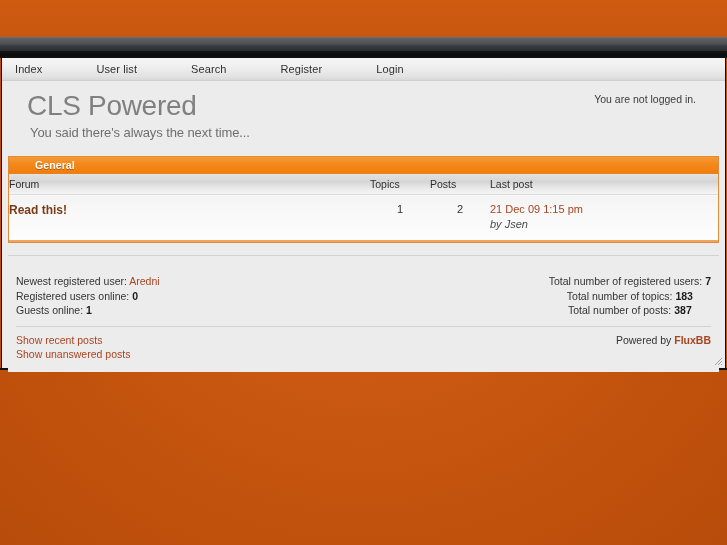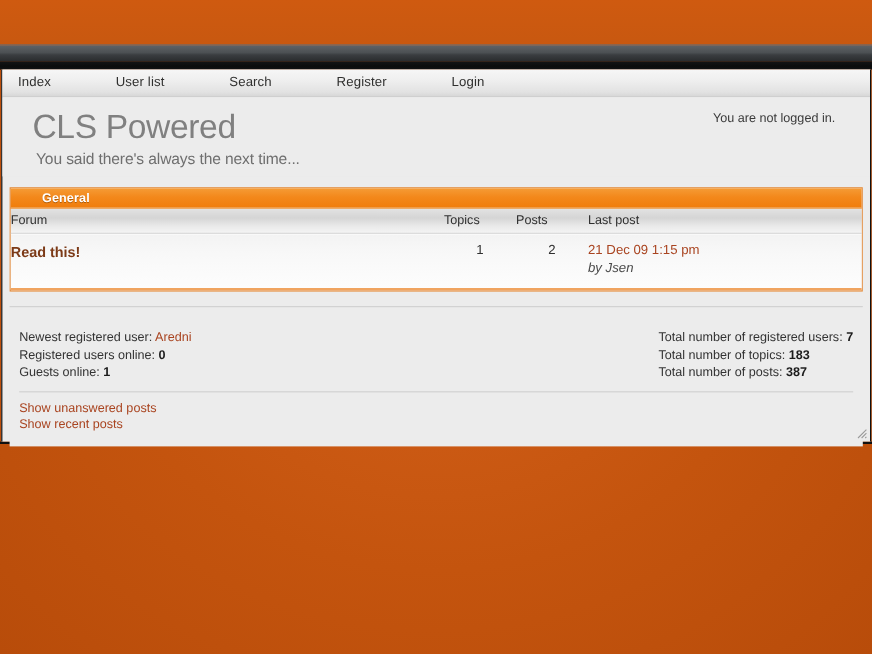--- a/index.html
+++ b/index.html
@@ -179,21 +179,21 @@
     background: #ececec;
     border-top: 1px solid #d2d2d2;
     padding-top: 18px;
   }
   .stats-row {
     display: flex;
     justify-content: space-between;
     padding: 0 8px 0 8px;
   }
   .stats-col { font-size: 10.5px; color: #333; line-height: 14.5px; }
-  .stats-col.right { text-align: left; }
+  .stats-col.right { text-align: center; }
   .stats-col b { font-weight: bold; color: #1c1c1c; }
   .stats-col a { color: #a94420; text-decoration: none; }
 
   #stats-divider {
     border-top: 1px solid #d2d2d2;
     margin: 8px 8px 0 8px;
   }
   .links-row {
     display: flex;
     justify-content: space-between;
@@ -299,22 +299,26 @@
           <span>Total number of posts:</span>
           <b>387</b>
         </div>
       </div>
     </div>
 
     <div id="stats-divider"></div>
 
     <div class="links-row">
       <div class="links-col">
+        <a href="#">Show recent posts</a>
         <a href="#">Show unanswered posts</a>
-        <a href="#">Show recent posts</a>
+      </div>
+      <div class="links-col right">
+        <span>Powered by</span>
+        <a href="#">FluxBB</a>
       </div>
     </div>
   </div>
 
   <svg id="resize-grip" viewBox="0 0 9 9">
     <path d="M8 1 L1 8 M8 4 L4 8 M8 7 L7 8" stroke="#9b9b9b" stroke-width="0.9" fill="none"></path>
   </svg>
 </div>
 
 <div id="page-bottom-edge"></div>

